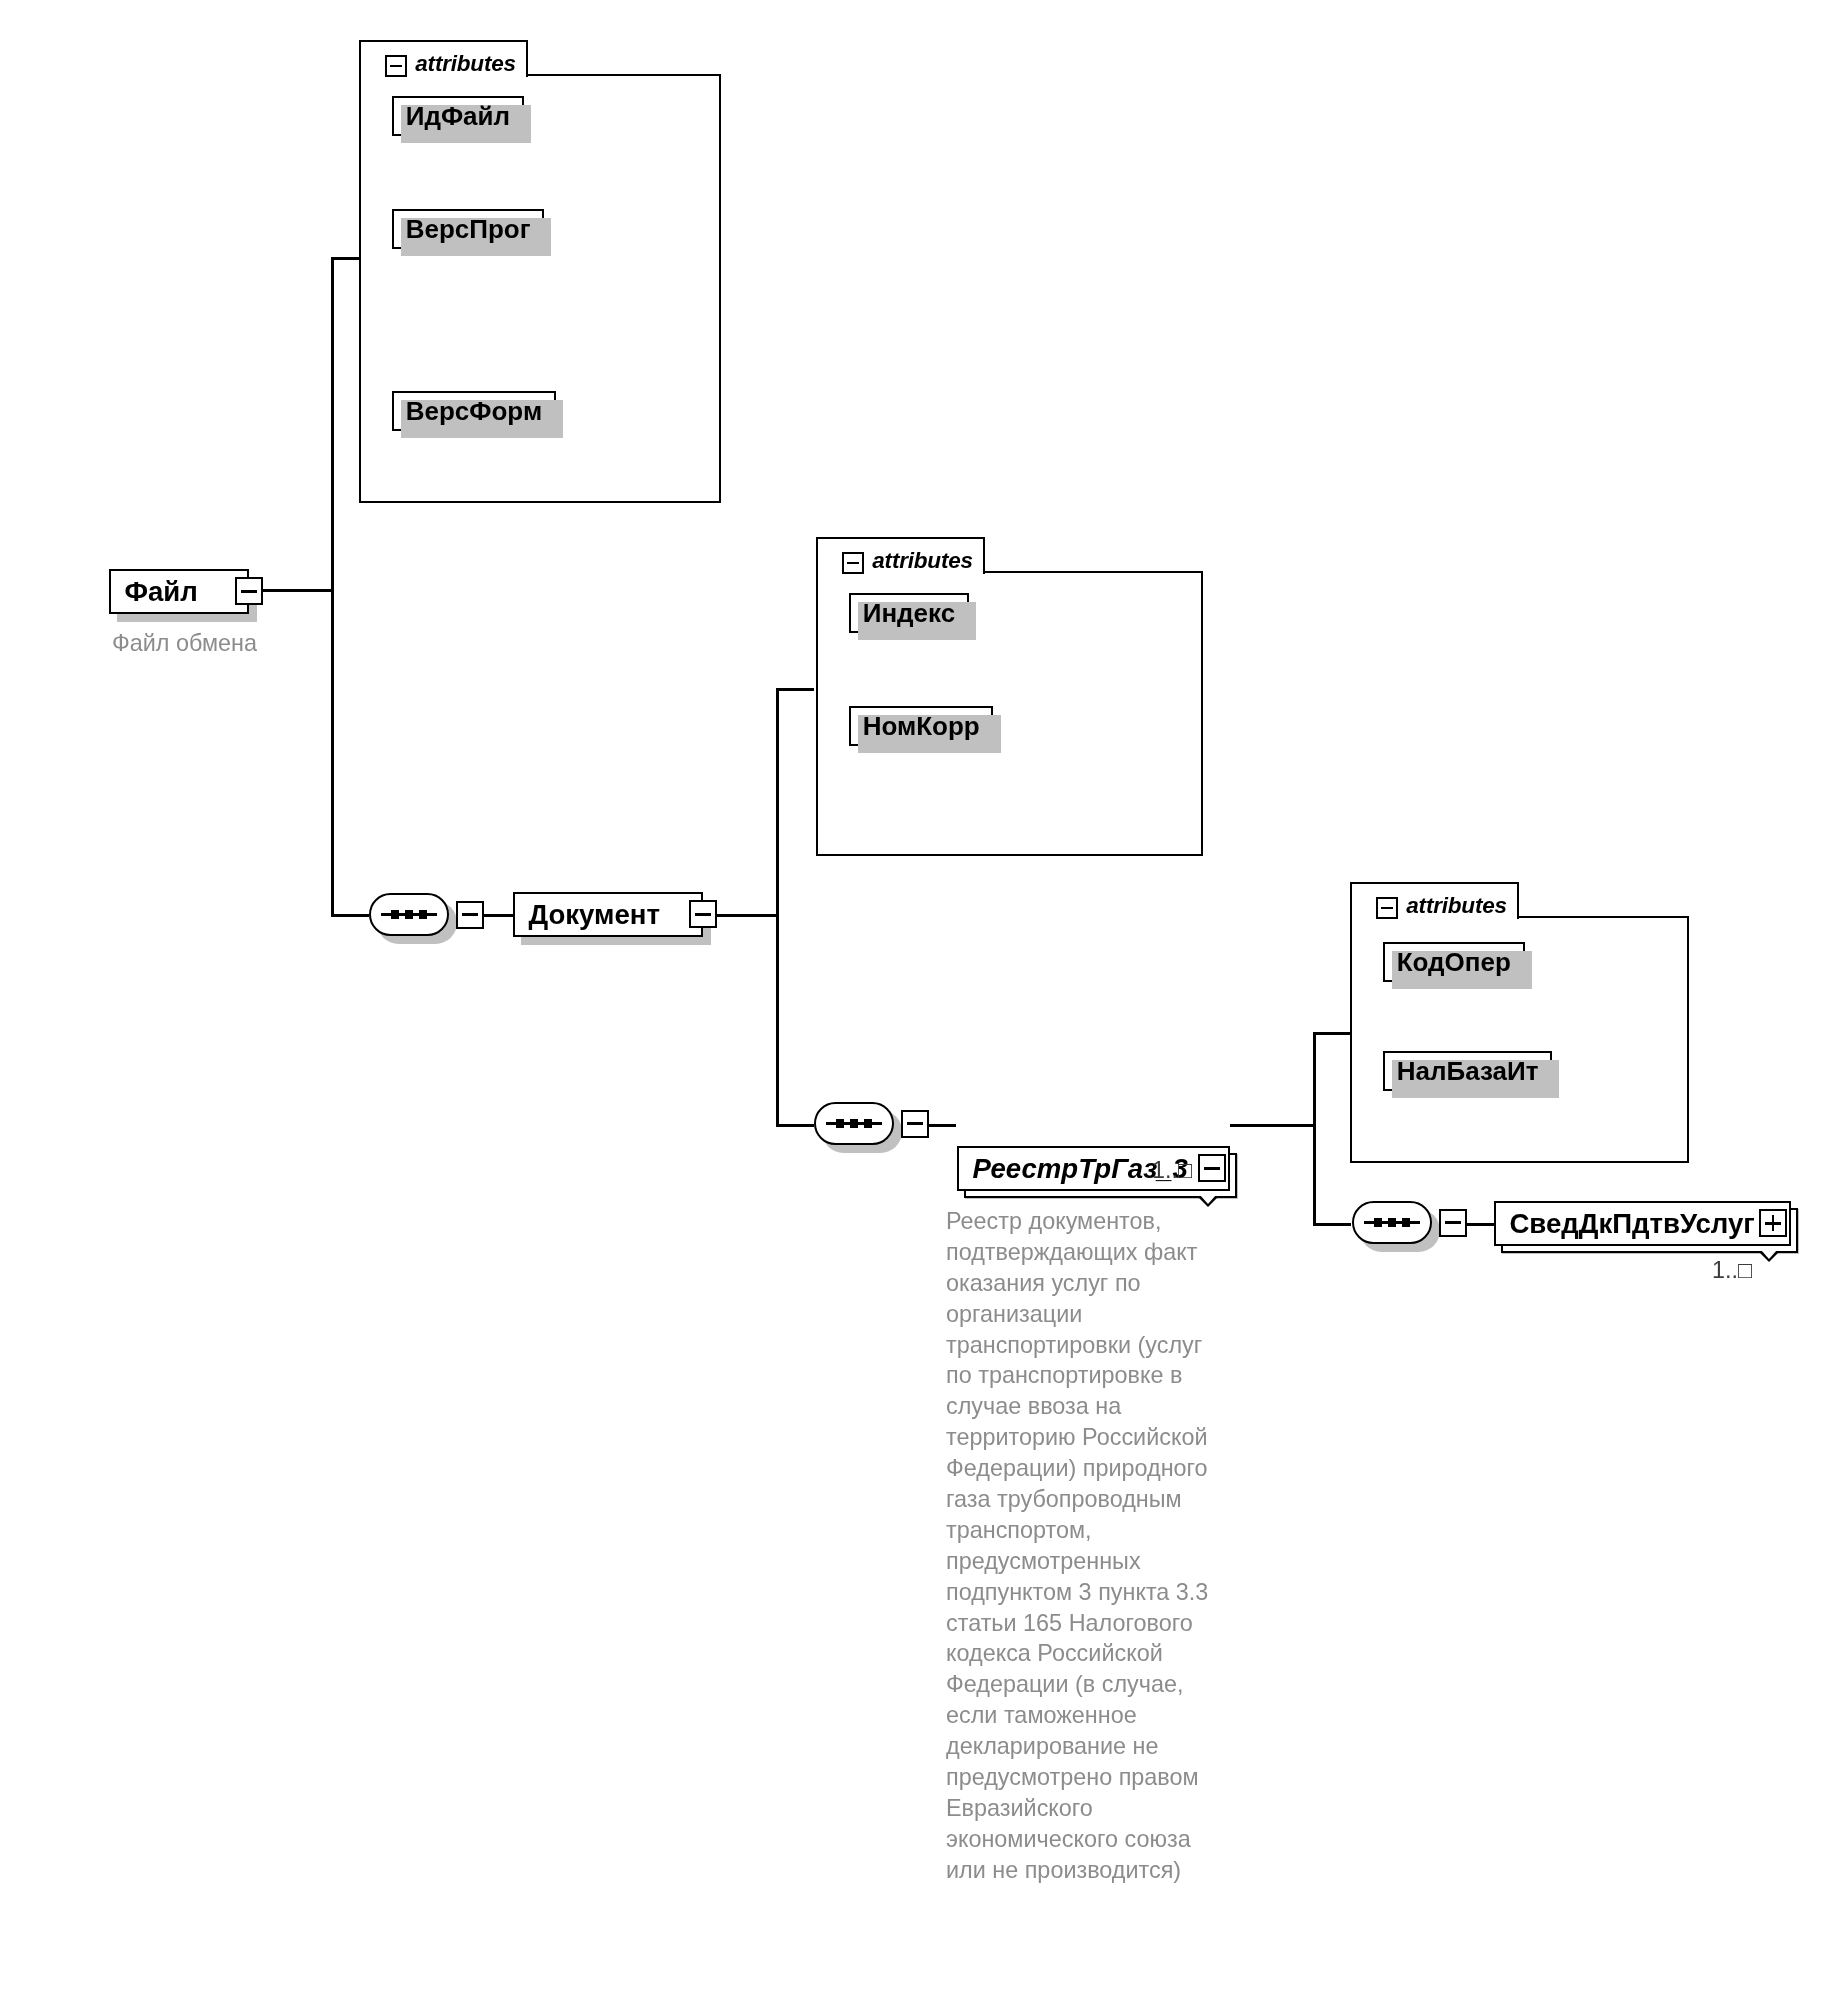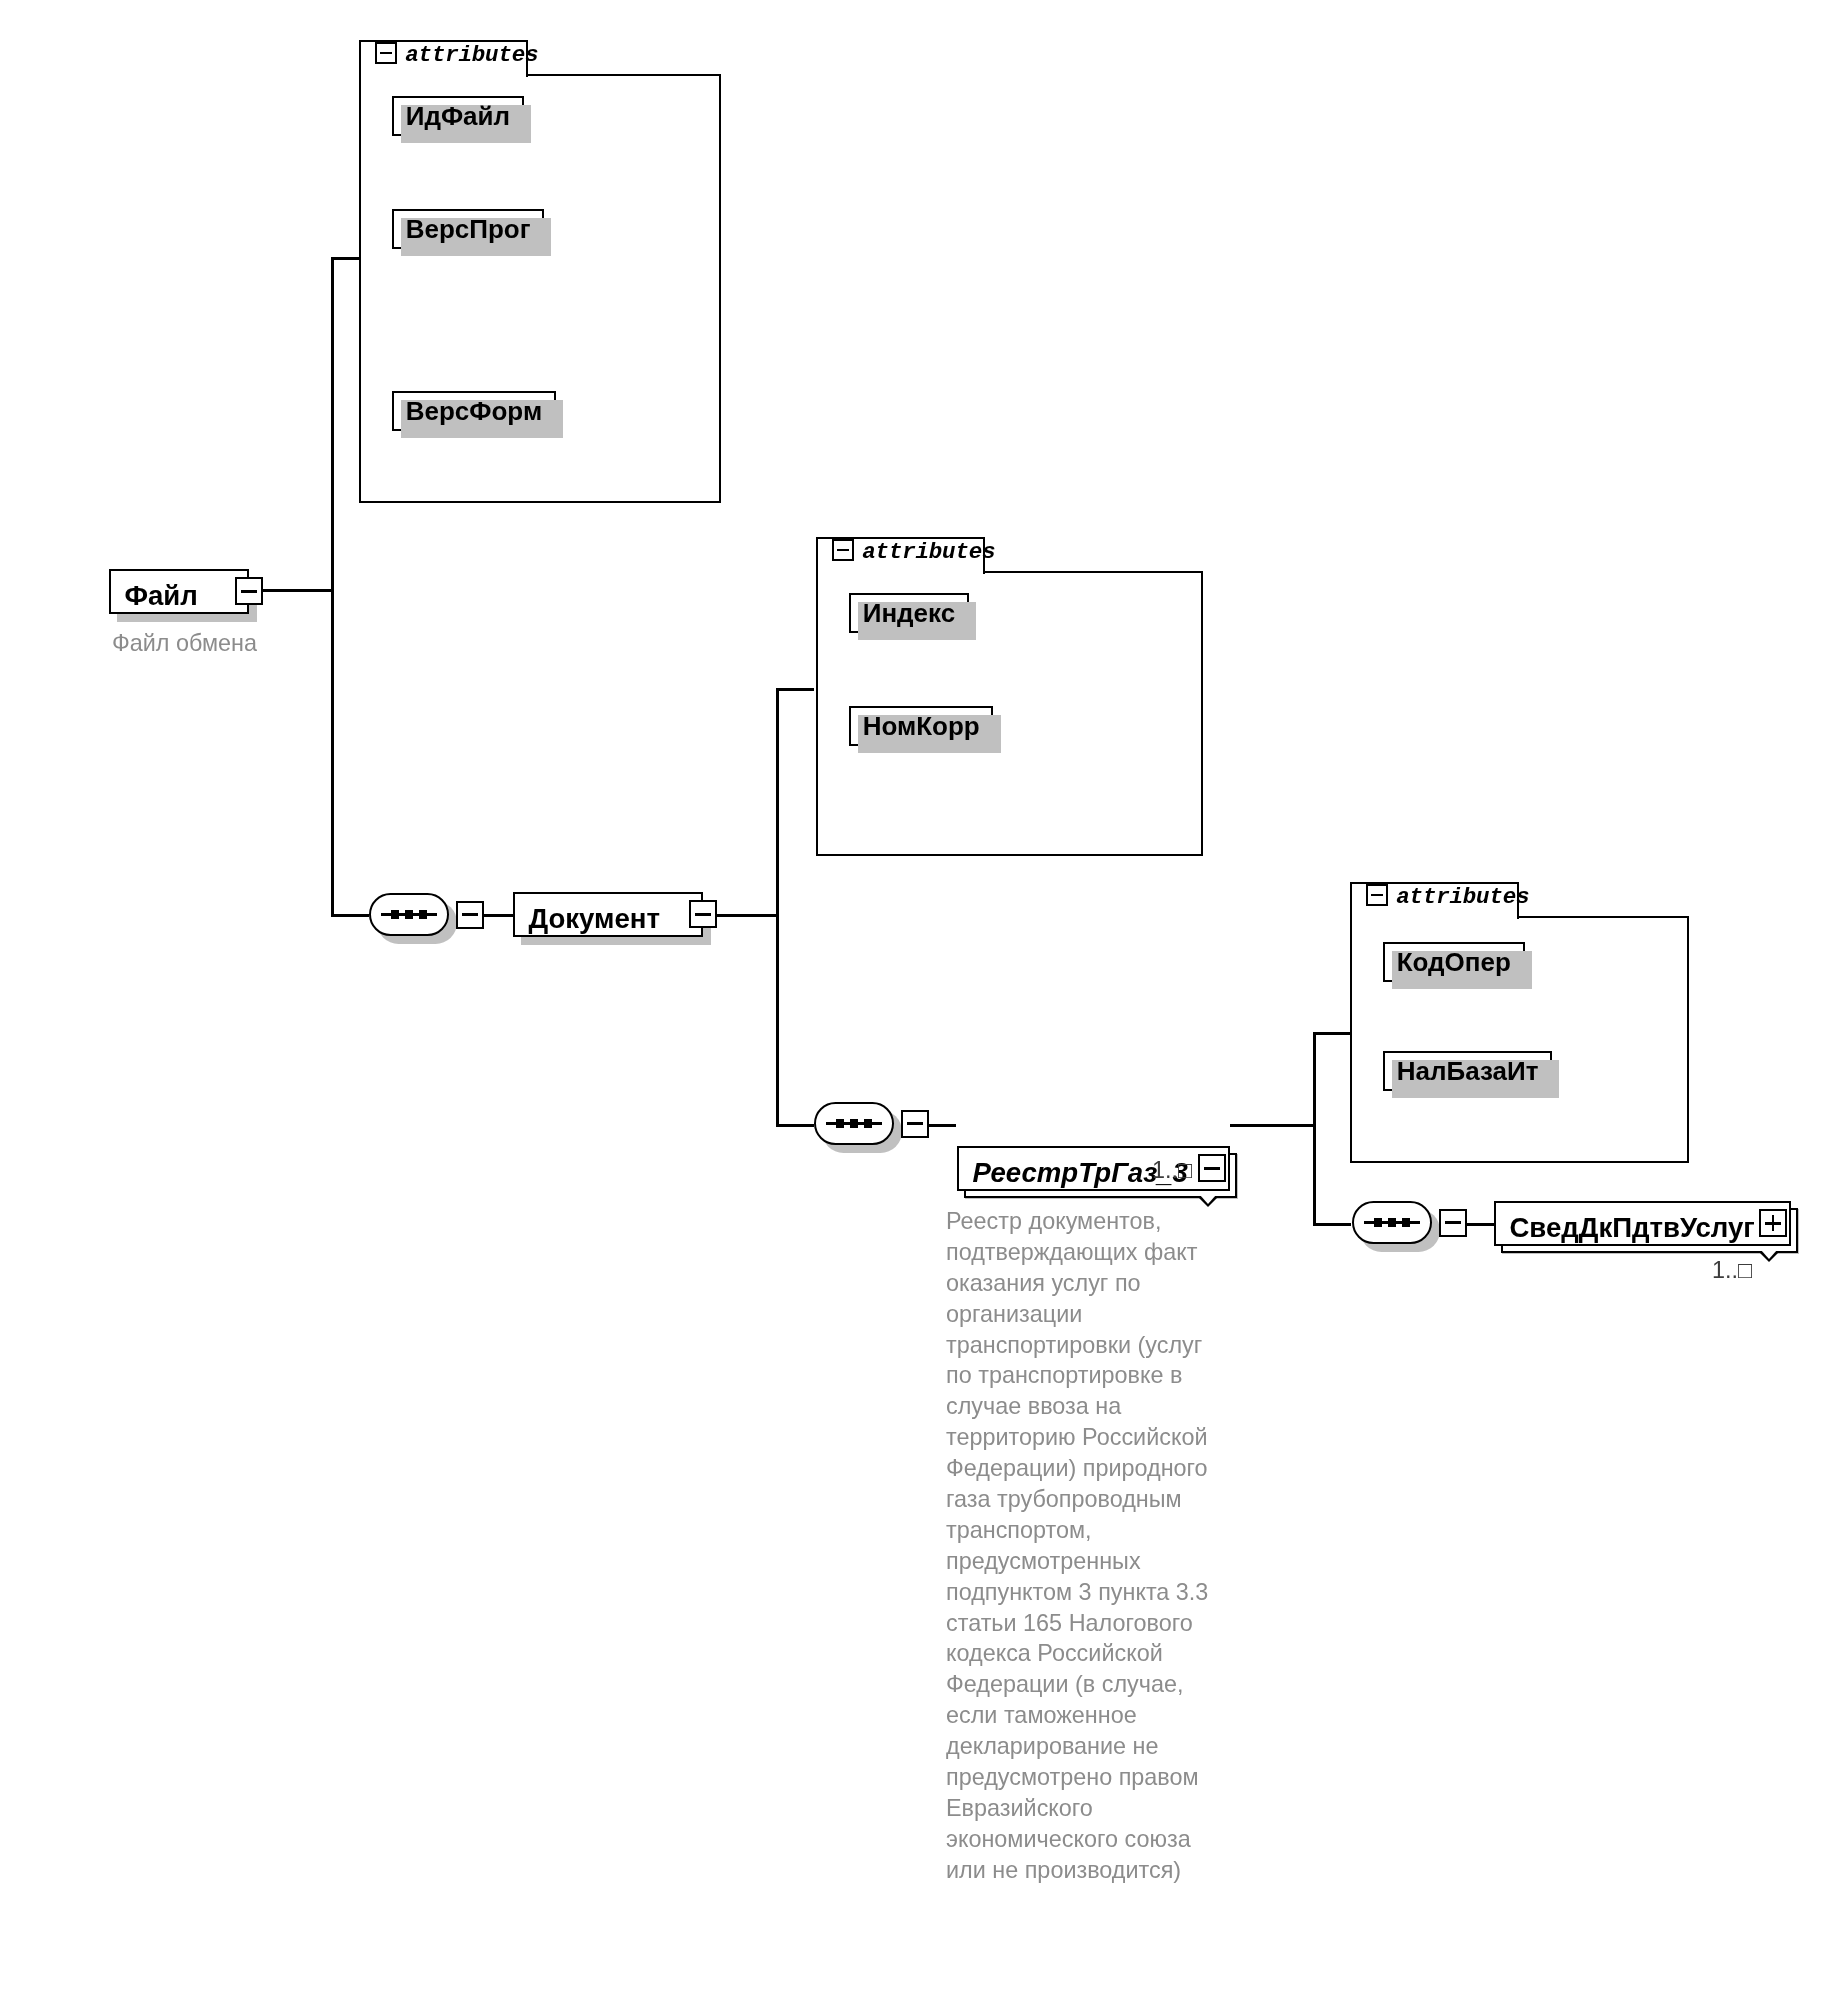--- a/index.html
+++ b/index.html
@@ -33,25 +33,24 @@
   }
   .attr-tab {
     position: absolute;
     left: 0;
     top: 0;
     height: 37px;
     border: 2.5px solid #000;
     border-bottom: none;
     box-sizing: border-box;
     display: flex;
-    align-items: flex-start;
-    padding-left: 14px;
+    align-items: flex-end;
+    padding-left: 24px;
     background: #fff;
     z-index: 3;
-    font-family: Liberation Mono, monospace;
   }
   .attr-body {
     position: absolute;
     left: 0;
     top: 34px;
     right: 0;
     bottom: 0;
     border: 2.5px solid #000;
     box-sizing: border-box;
     background: #fff;
@@ -127,21 +126,21 @@
   }
   .node-inner {
     position: absolute;
     left: 0; top: 0;
     width: 100%;
     height: 100%;
     border: 2.5px solid #000;
     box-sizing: border-box;
     background: #fff;
     display: flex;
-    align-items: flex-end;
+    align-items: center;
     z-index: 2;
   }
   .node-label {
     font-weight: bold;
     font-size: 27.6px;
     color: #000;
     padding: 0 11.7px 0 13.4px;
     white-space: nowrap;
   }
   .node-shadow {

